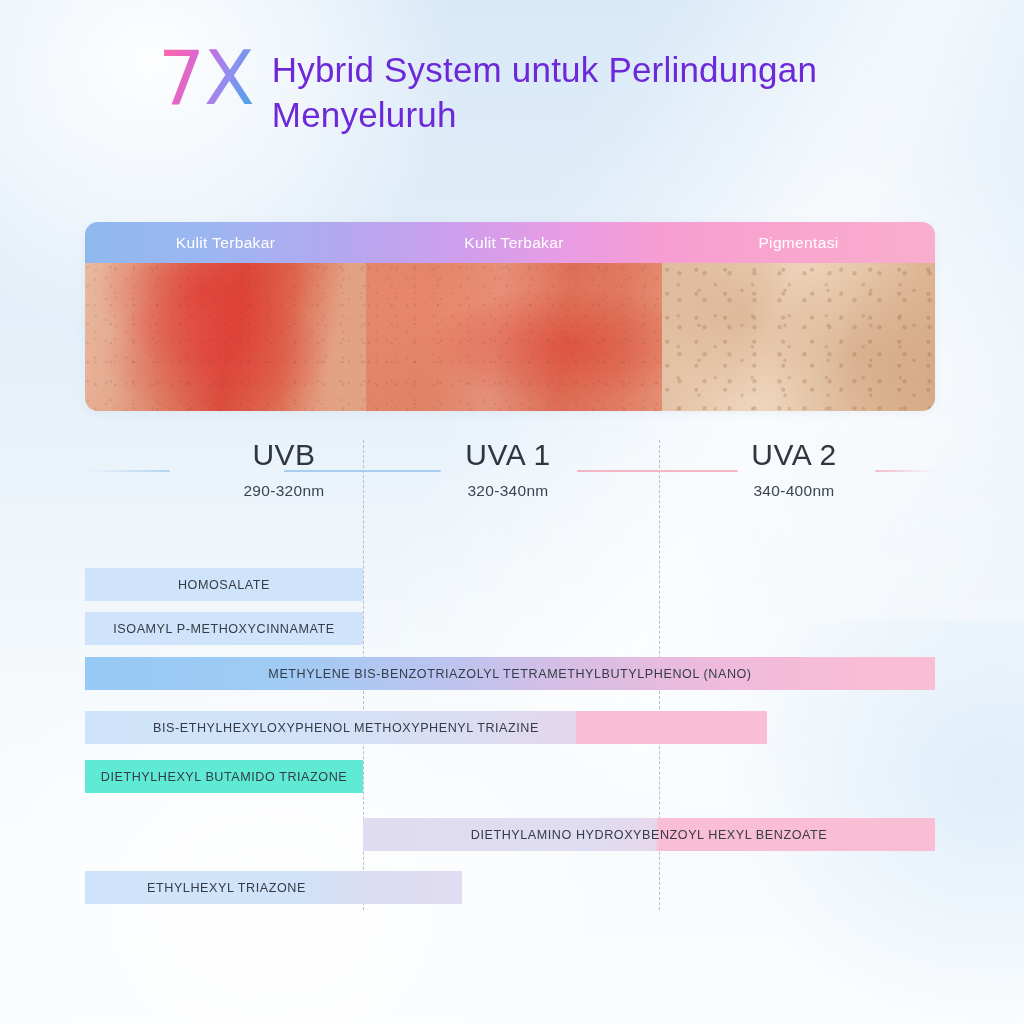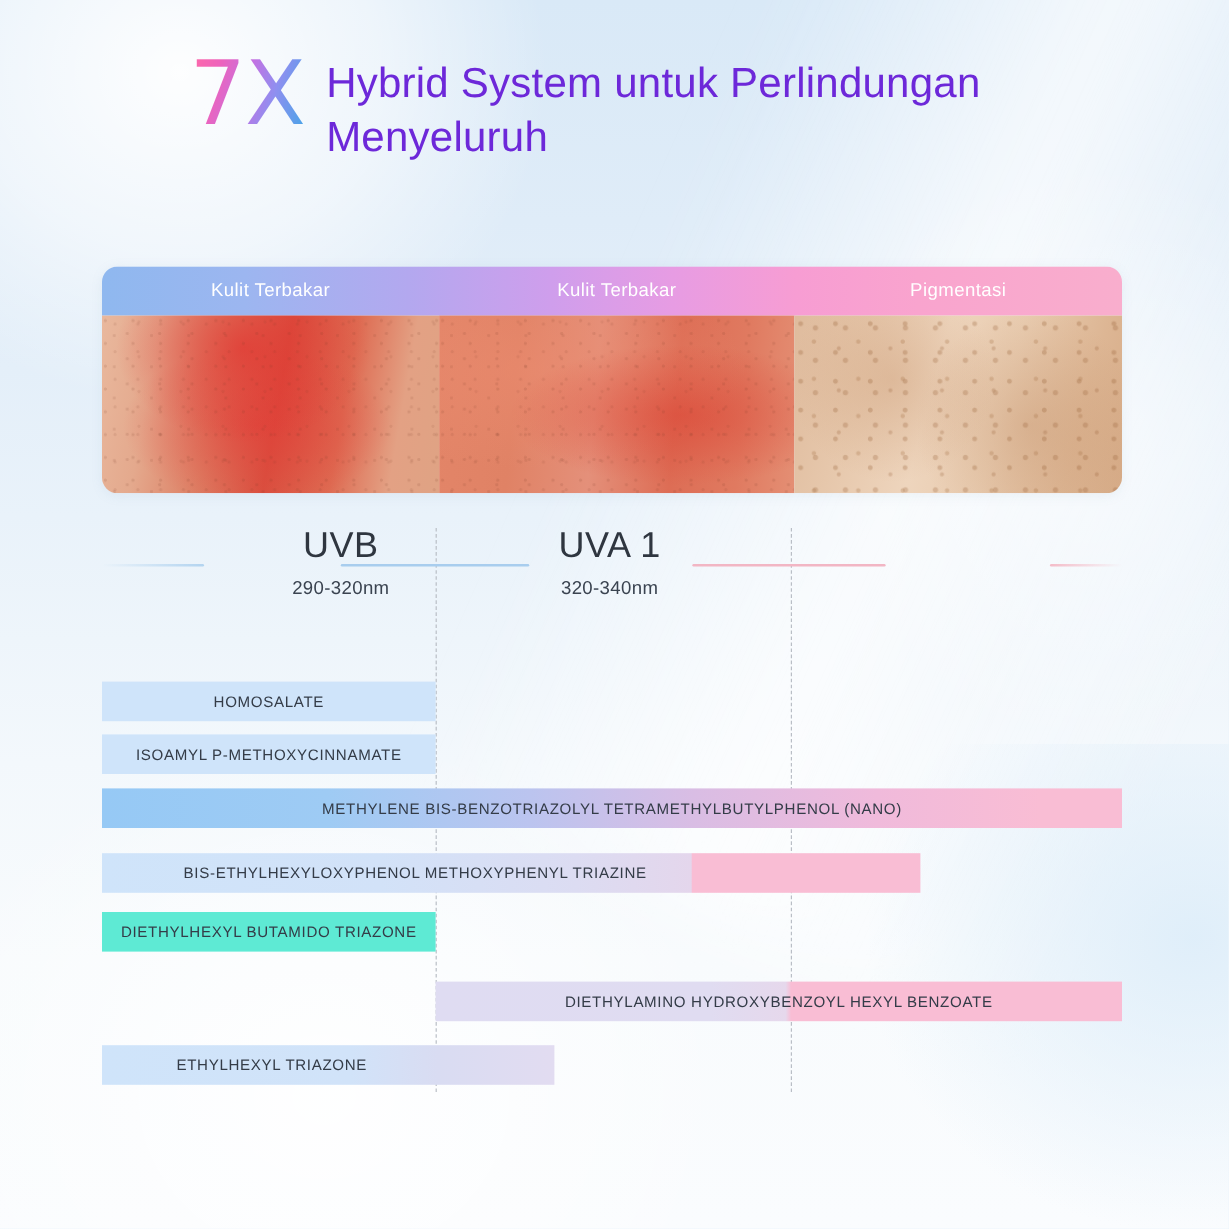--- a/index.html
+++ b/index.html
@@ -157,20 +157,24 @@
     <div class="rule" style="left:790px;width:60px;background:linear-gradient(90deg,#f4bcc8 0%,rgba(244,188,200,0) 100%);"></div>
 
     <div class="uv-col" style="left:88px;width:222px;">
       <div class="uv-name">UVB</div>
       <div class="uv-range">290-320nm</div>
     </div>
     <div class="uv-col" style="left:312px;width:222px;">
       <div class="uv-name">UVA 1</div>
       <div class="uv-range">320-340nm</div>
     </div>
+    <div class="uv-col" style="left:598px;width:222px;">
+      <div class="uv-name">UVA 2</div>
+      <div class="uv-range">340-400nm</div>
+    </div>
   </div>
 
   <div class="bars">
 
     <div class="bar" style="left:85px;top:568px;width:278px;background:#cfe4fa;">
       <span>HOMOSALATE</span>
     </div>
 
     <div class="bar" style="left:85px;top:612px;width:278px;background:#cfe4fa;">
       <span>ISOAMYL P-METHOXYCINNAMATE</span>

